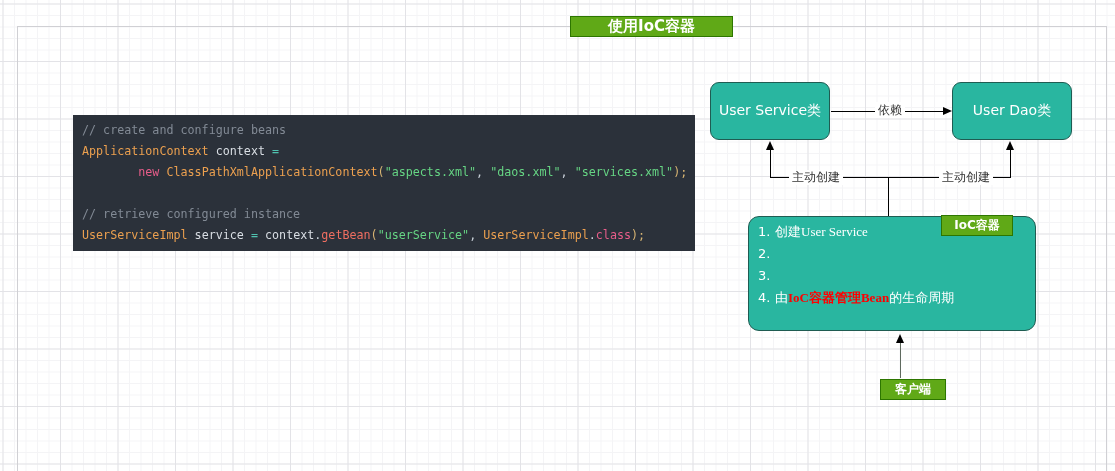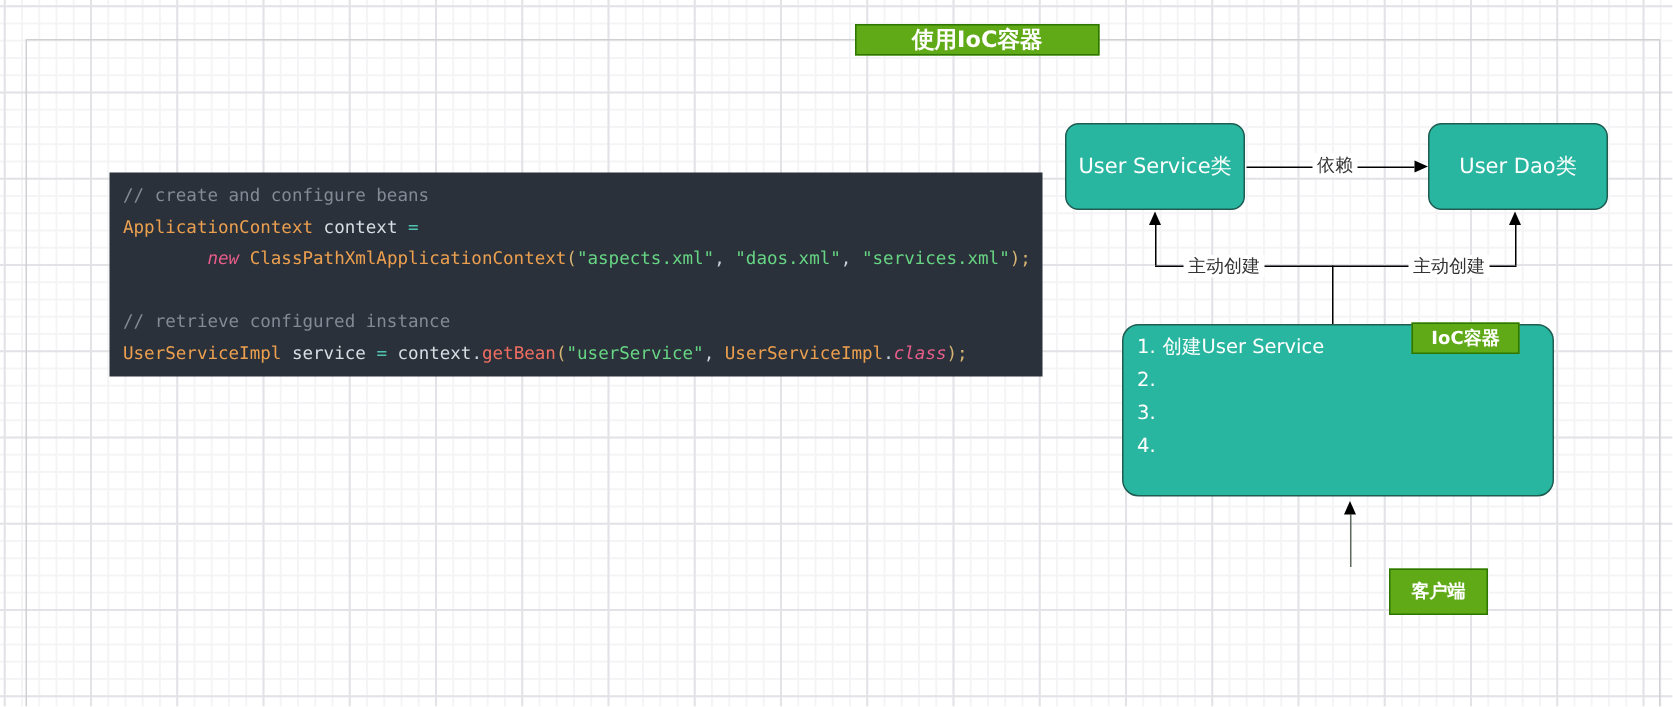--- a/index.html
+++ b/index.html
@@ -30,42 +30,42 @@
     left:33px; top:115px; width:622px; height:136px;
     background:#2b313a; padding:5px 9px;
     font-family:"DejaVu Sans Mono","Liberation Mono",monospace;
     font-size:11.7px; line-height:21px; white-space:pre; color:#d5dbe1;margin-left:40px;
   }
   .code-line { height:21px; }
   .tok-cm  { color:#828a95; }
   .tok-cls { color:#eca04f; }
   .tok-var { color:#d9dee4; font-weight:normal; }
   .tok-op  { color:#50c3b0; }
-  .tok-kw  { color:#e85d8a;font-style:italic; }
+  .tok-kw  { color:#e85d8a; }
   .tok-fn  { color:#ef6e61; }
   .tok-str { color:#66d584; }
   .tok-pln { color:#c9d1d9; }
   .tok-pun { color:#d8b573; }
   
   .teal-box {
     background:#29b6a0; border:1px solid #1f5c52; border-radius:9px; color:#ffffff;
     display:flex; align-items:center; justify-content:center;
   }
   .box-user-service { left:710px; top:82px; width:120px; height:58px; font-size:14px; }
   .box-user-dao     { left:952px; top:82px; width:120px; height:58px; font-size:14px; }
   .box-ioc  { left:748px; top:216px; width:288px; height:115px; border-radius:11px; display:block; }
   .box-client { left:795px; top:378px; width:208px; height:60px; border-radius:11px; display:block; }
   .ioc-badge    { left:941px; top:215px; width:72px; height:21px; font-size:12px; }
-  .client-badge { left:926px; top:379px; width:66px; height:31px; font-size:12px; }
+  .client-badge { left:880px; top:379px; width:66px; height:21px; font-size:12px; }
   .client-text { position:absolute; left:0; top:21px; width:100%; text-align:center; font-size:16px; color:#fff; }
   
   .ioc-steps { position:absolute; left:9px; top:6px; width:272px; font-size:13px; line-height:18px; color:#ffffff; }
   .step { display:flex; margin-bottom:4px; }
   .step-num { width:17px; flex:0 0 17px; }
-  .step-text { white-space:pre-wrap; }
+  .step-text { white-space:pre-wrap;font-family:Liberation Serif, serif; }
   .seg-red { color:#ff0000; font-weight:bold; }
   
   .hline { height:1px; background:#000000; }
   .vline { width:1px; background:#000000; }
   .vline-gray { width:1px; background:#5f6a5f; }
   .arrow-up { width:0; height:0; border-left:4.5px solid transparent; border-right:4.5px solid transparent; border-bottom:9px solid #000000; }
   .arrow-right { width:0; height:0; border-top:4.5px solid transparent; border-bottom:4.5px solid transparent; border-left:9px solid #000000; }
   .edge-label {
     background:#ffffff; color:#333333; font-size:12px; padding:0 2px;
     display:flex; align-items:center; justify-content:center;
@@ -118,20 +118,21 @@
           <span class="step-text"><span>创建User Service</span></span>
         </div>
         <div class="step">
           <span class="step-num">2.</span>
         </div>
         <div class="step">
           <span class="step-num">3.</span>
         </div>
         <div class="step">
           <span class="step-num">4.</span>
+          <span class="step-text"><span>由</span><span class="seg-red">IoC容器管理Bean</span><span>的生命周期</span></span>
         </div>
       </div>
   </div>
   <div class="abs green-badge ioc-badge">
     <span>IoC容器</span>
   </div>
 
   <div class="abs vline-gray" style="left:900px; top:343px; height:35px;"></div>
   <div class="abs arrow-up" style="left:896px; top:334px;"></div>
 

